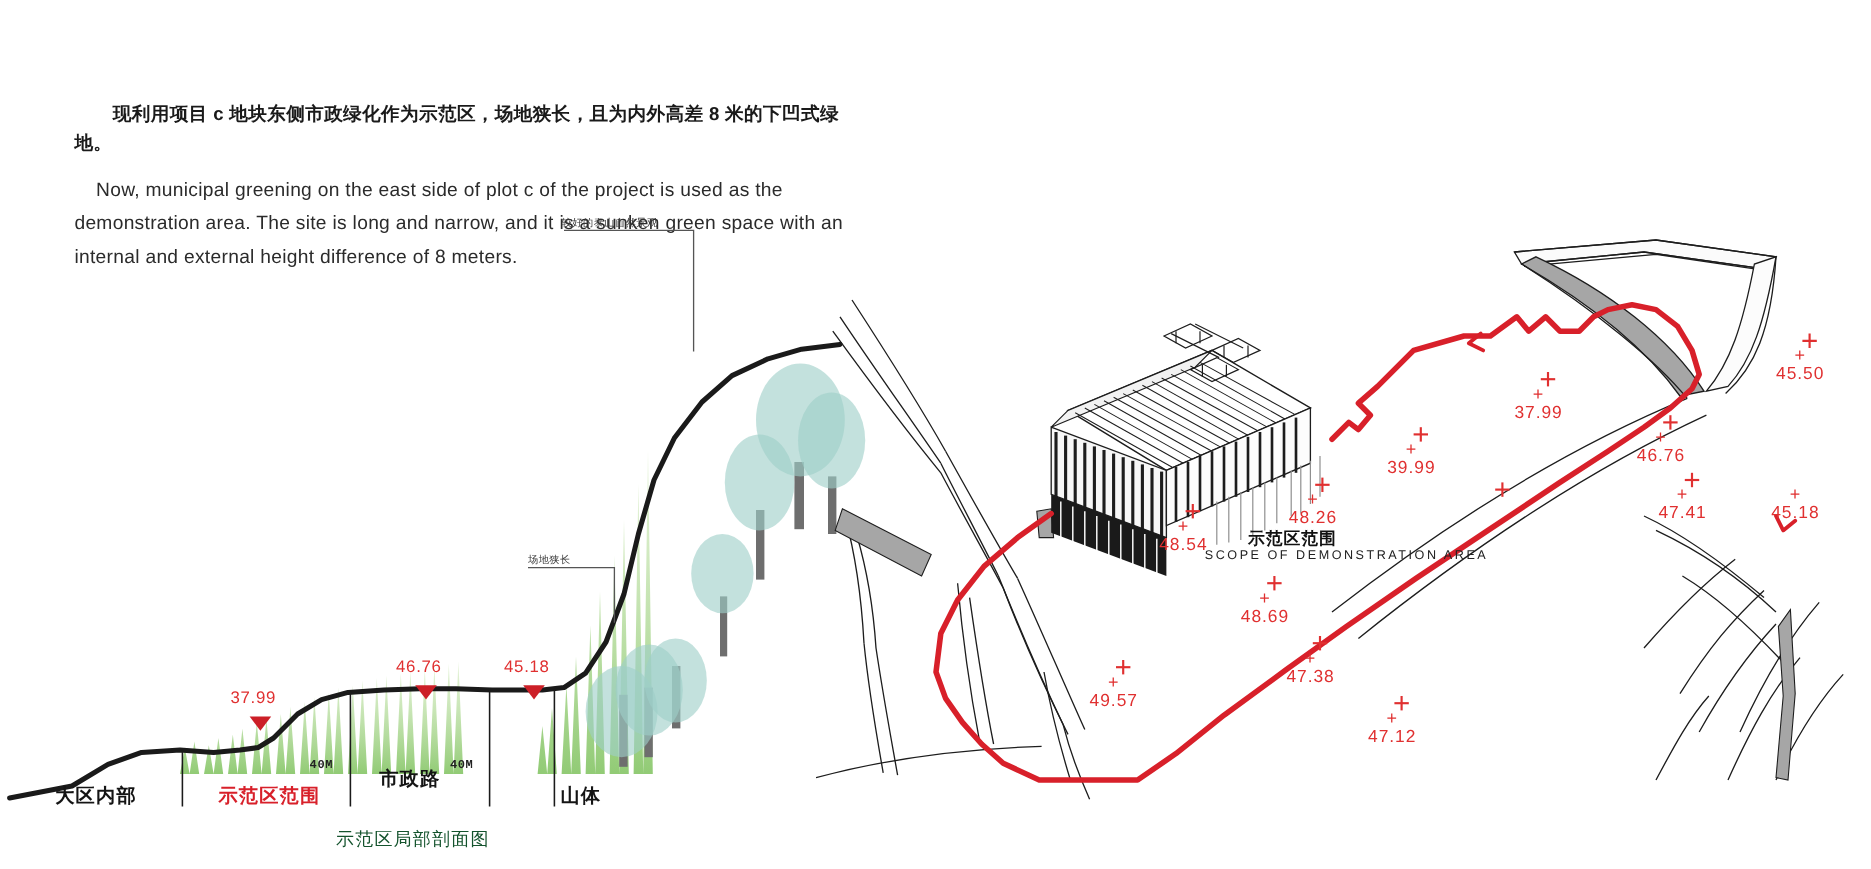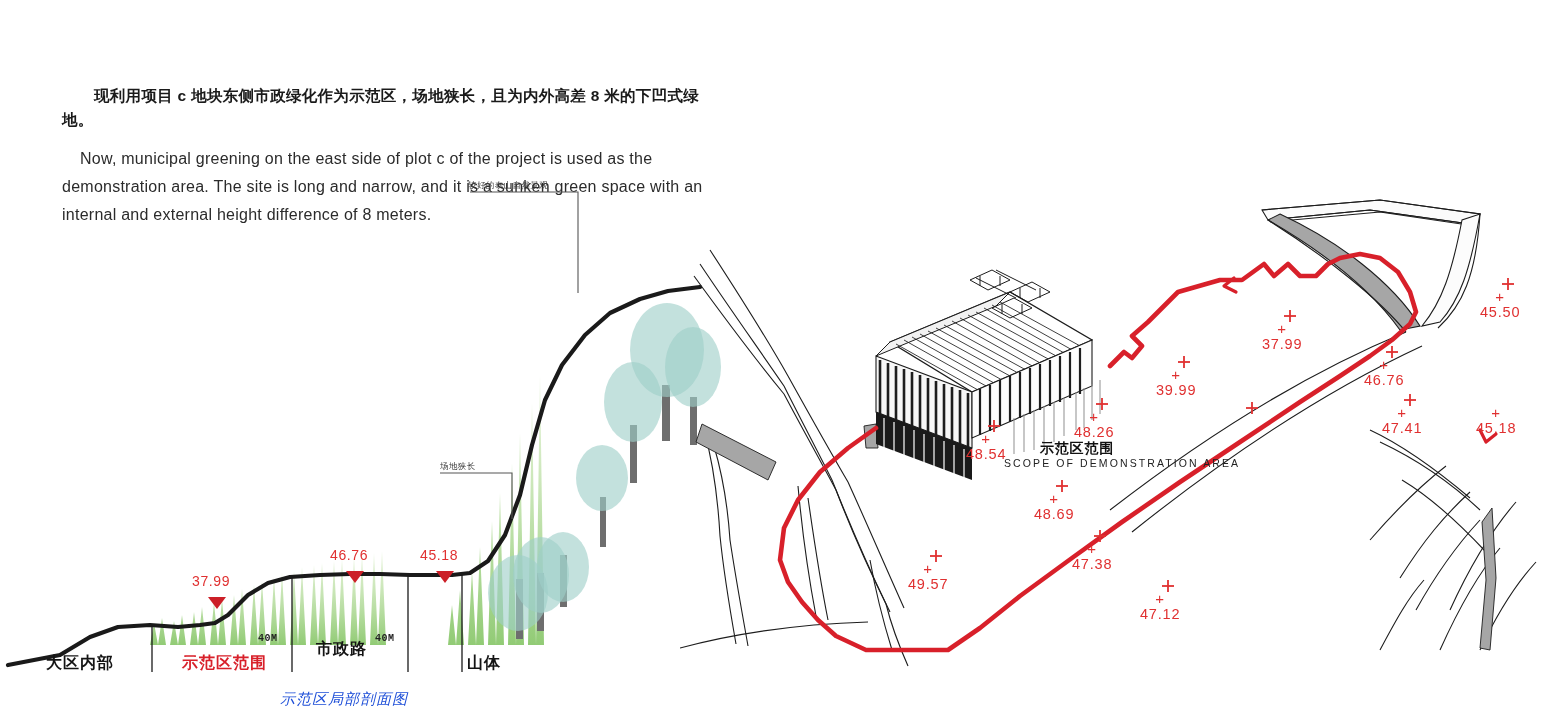--- a/index.html
+++ b/index.html
@@ -41,21 +41,21 @@
   .elev-sec{
     position:absolute;font-size:14px;color:#e03030;
     letter-spacing:0.6px;white-space:nowrap;
   }
   .ann-label{
     position:absolute;font-size:8.5px;color:#3a3a3a;
     letter-spacing:0.4px;white-space:nowrap;
   }
   .sec-caption{
     position:absolute;left:280px;top:690px;
-    font-size:15px;color:#1d4ed8;letter-spacing:1px;white-space:nowrap;font-style:italic;
+    font-size:15px;color:#14532d;letter-spacing:1px;white-space:nowrap;
   }
 
   
   .map-wrap{position:absolute;left:680px;top:180px;width:879px;height:520px;}
   .map-svg{position:absolute;left:0;top:0;}
 
   .elev-map{
     position:absolute;font-size:14.5px;color:#e03030;
     letter-spacing:0.8px;white-space:nowrap;text-align:center;
   }

